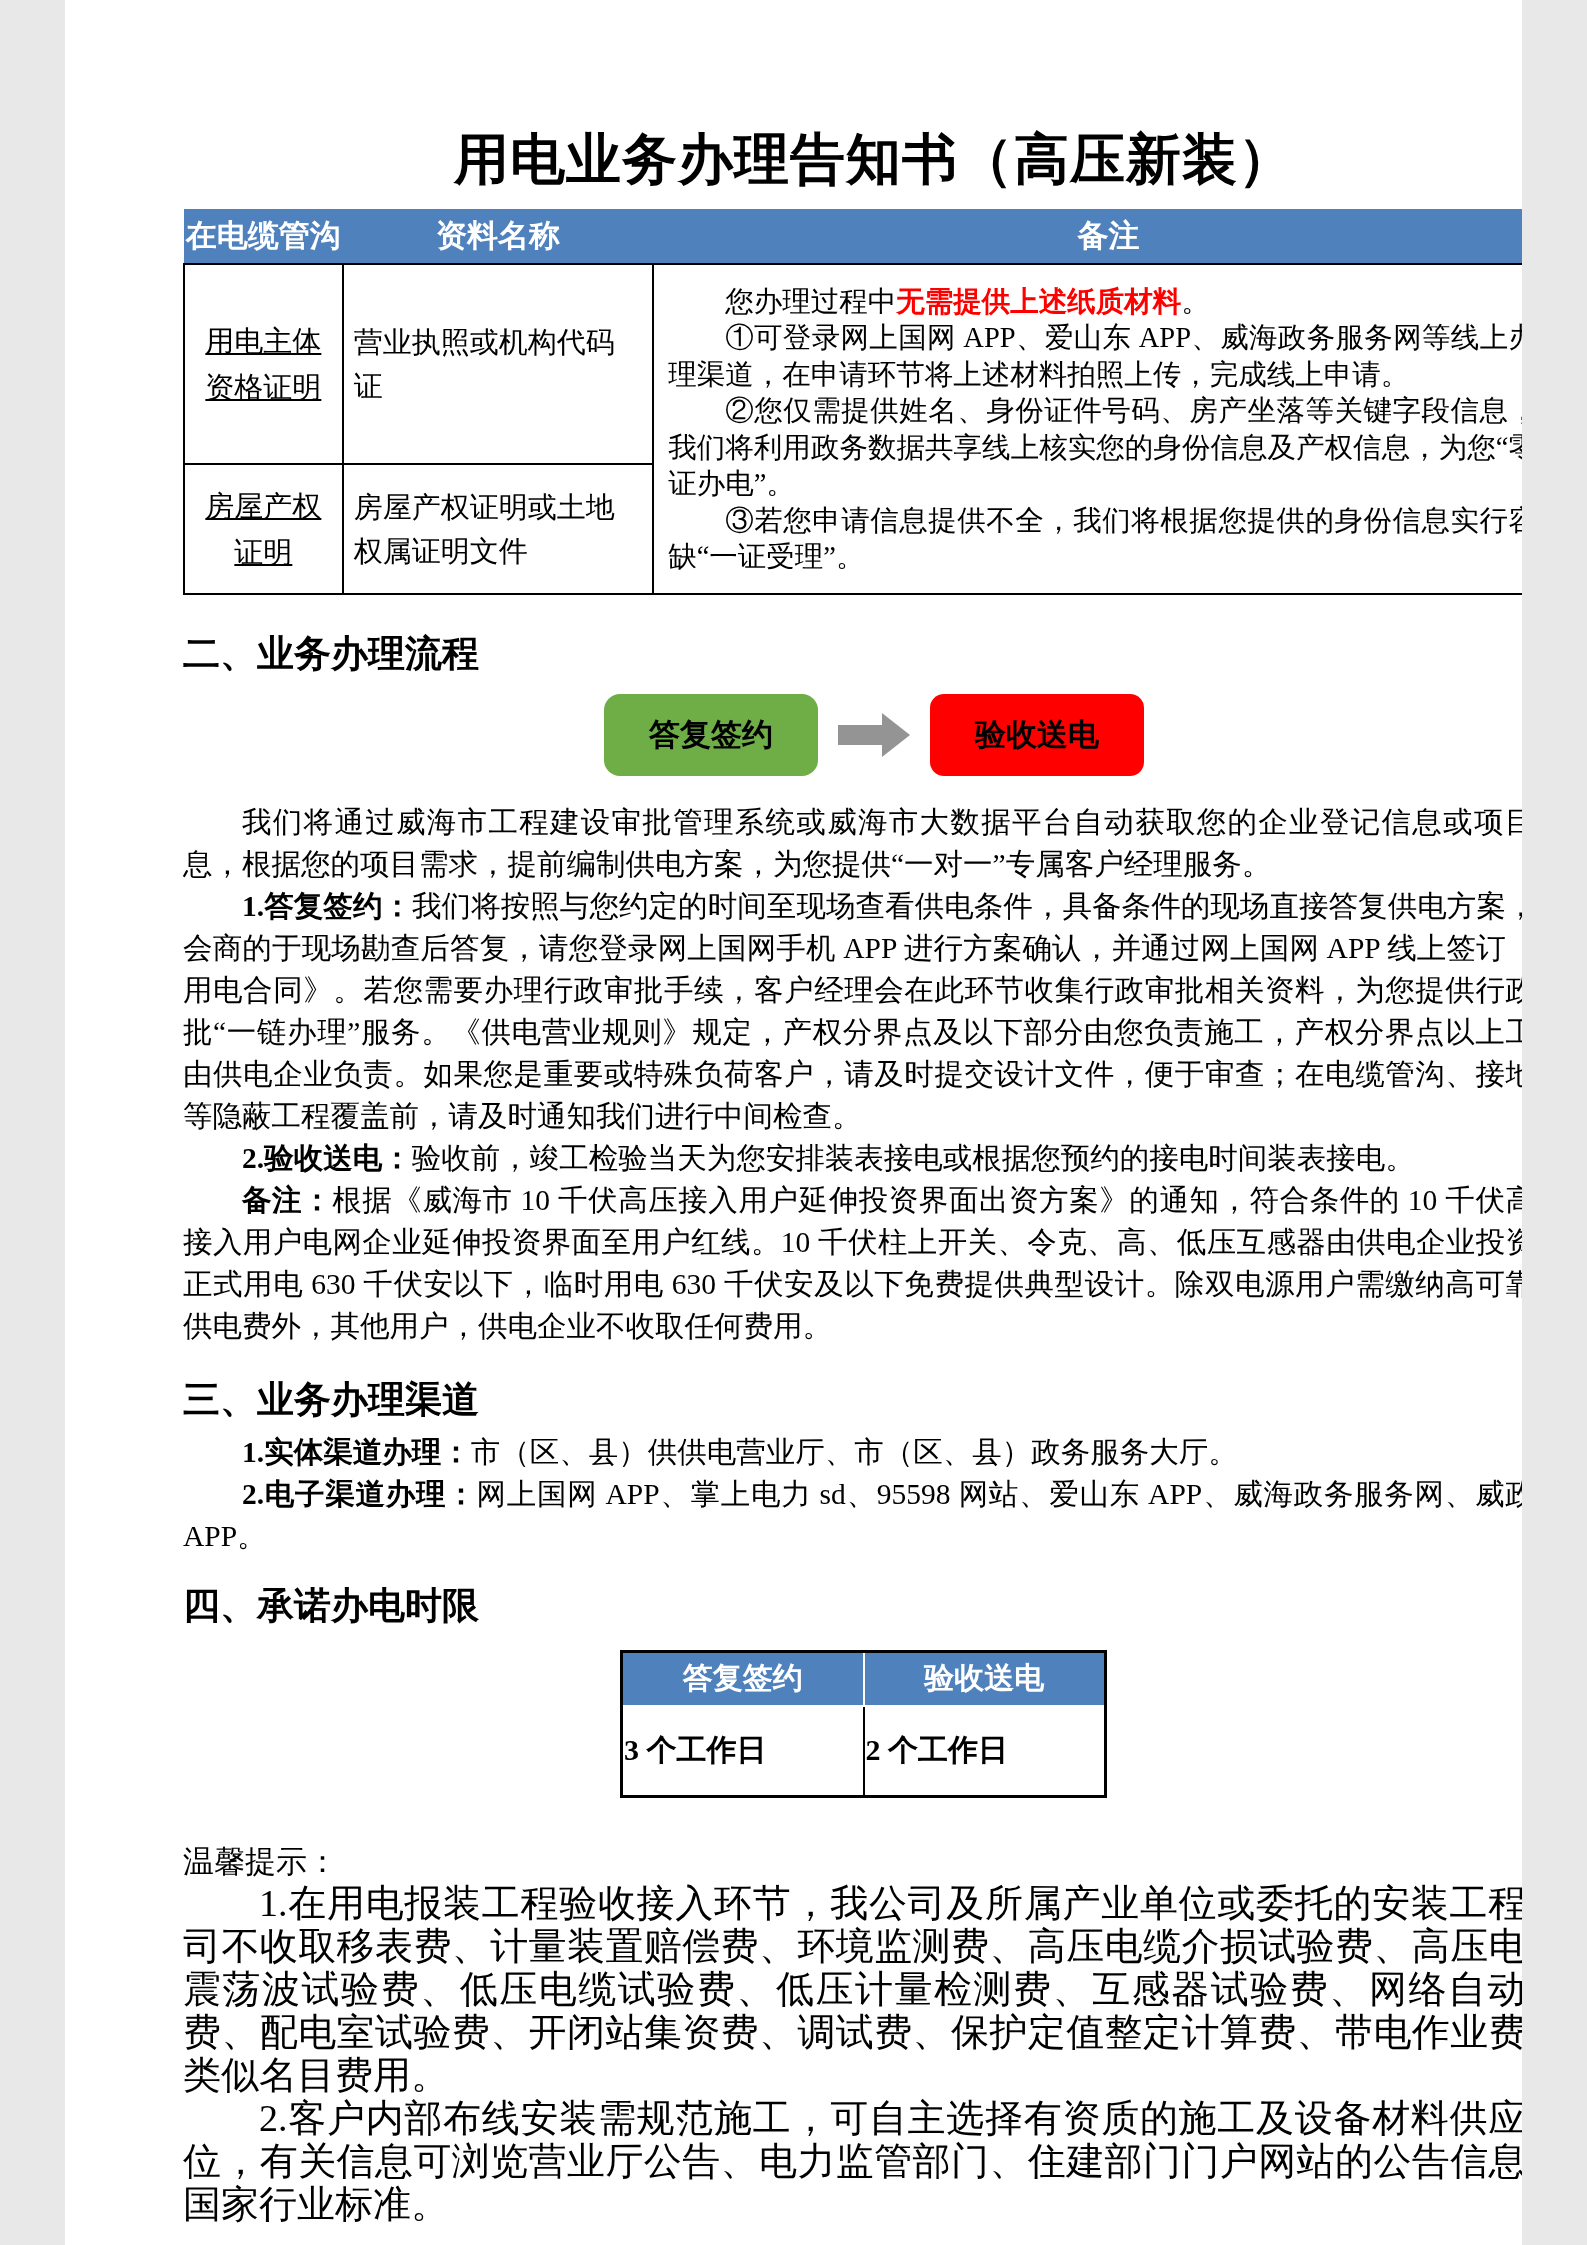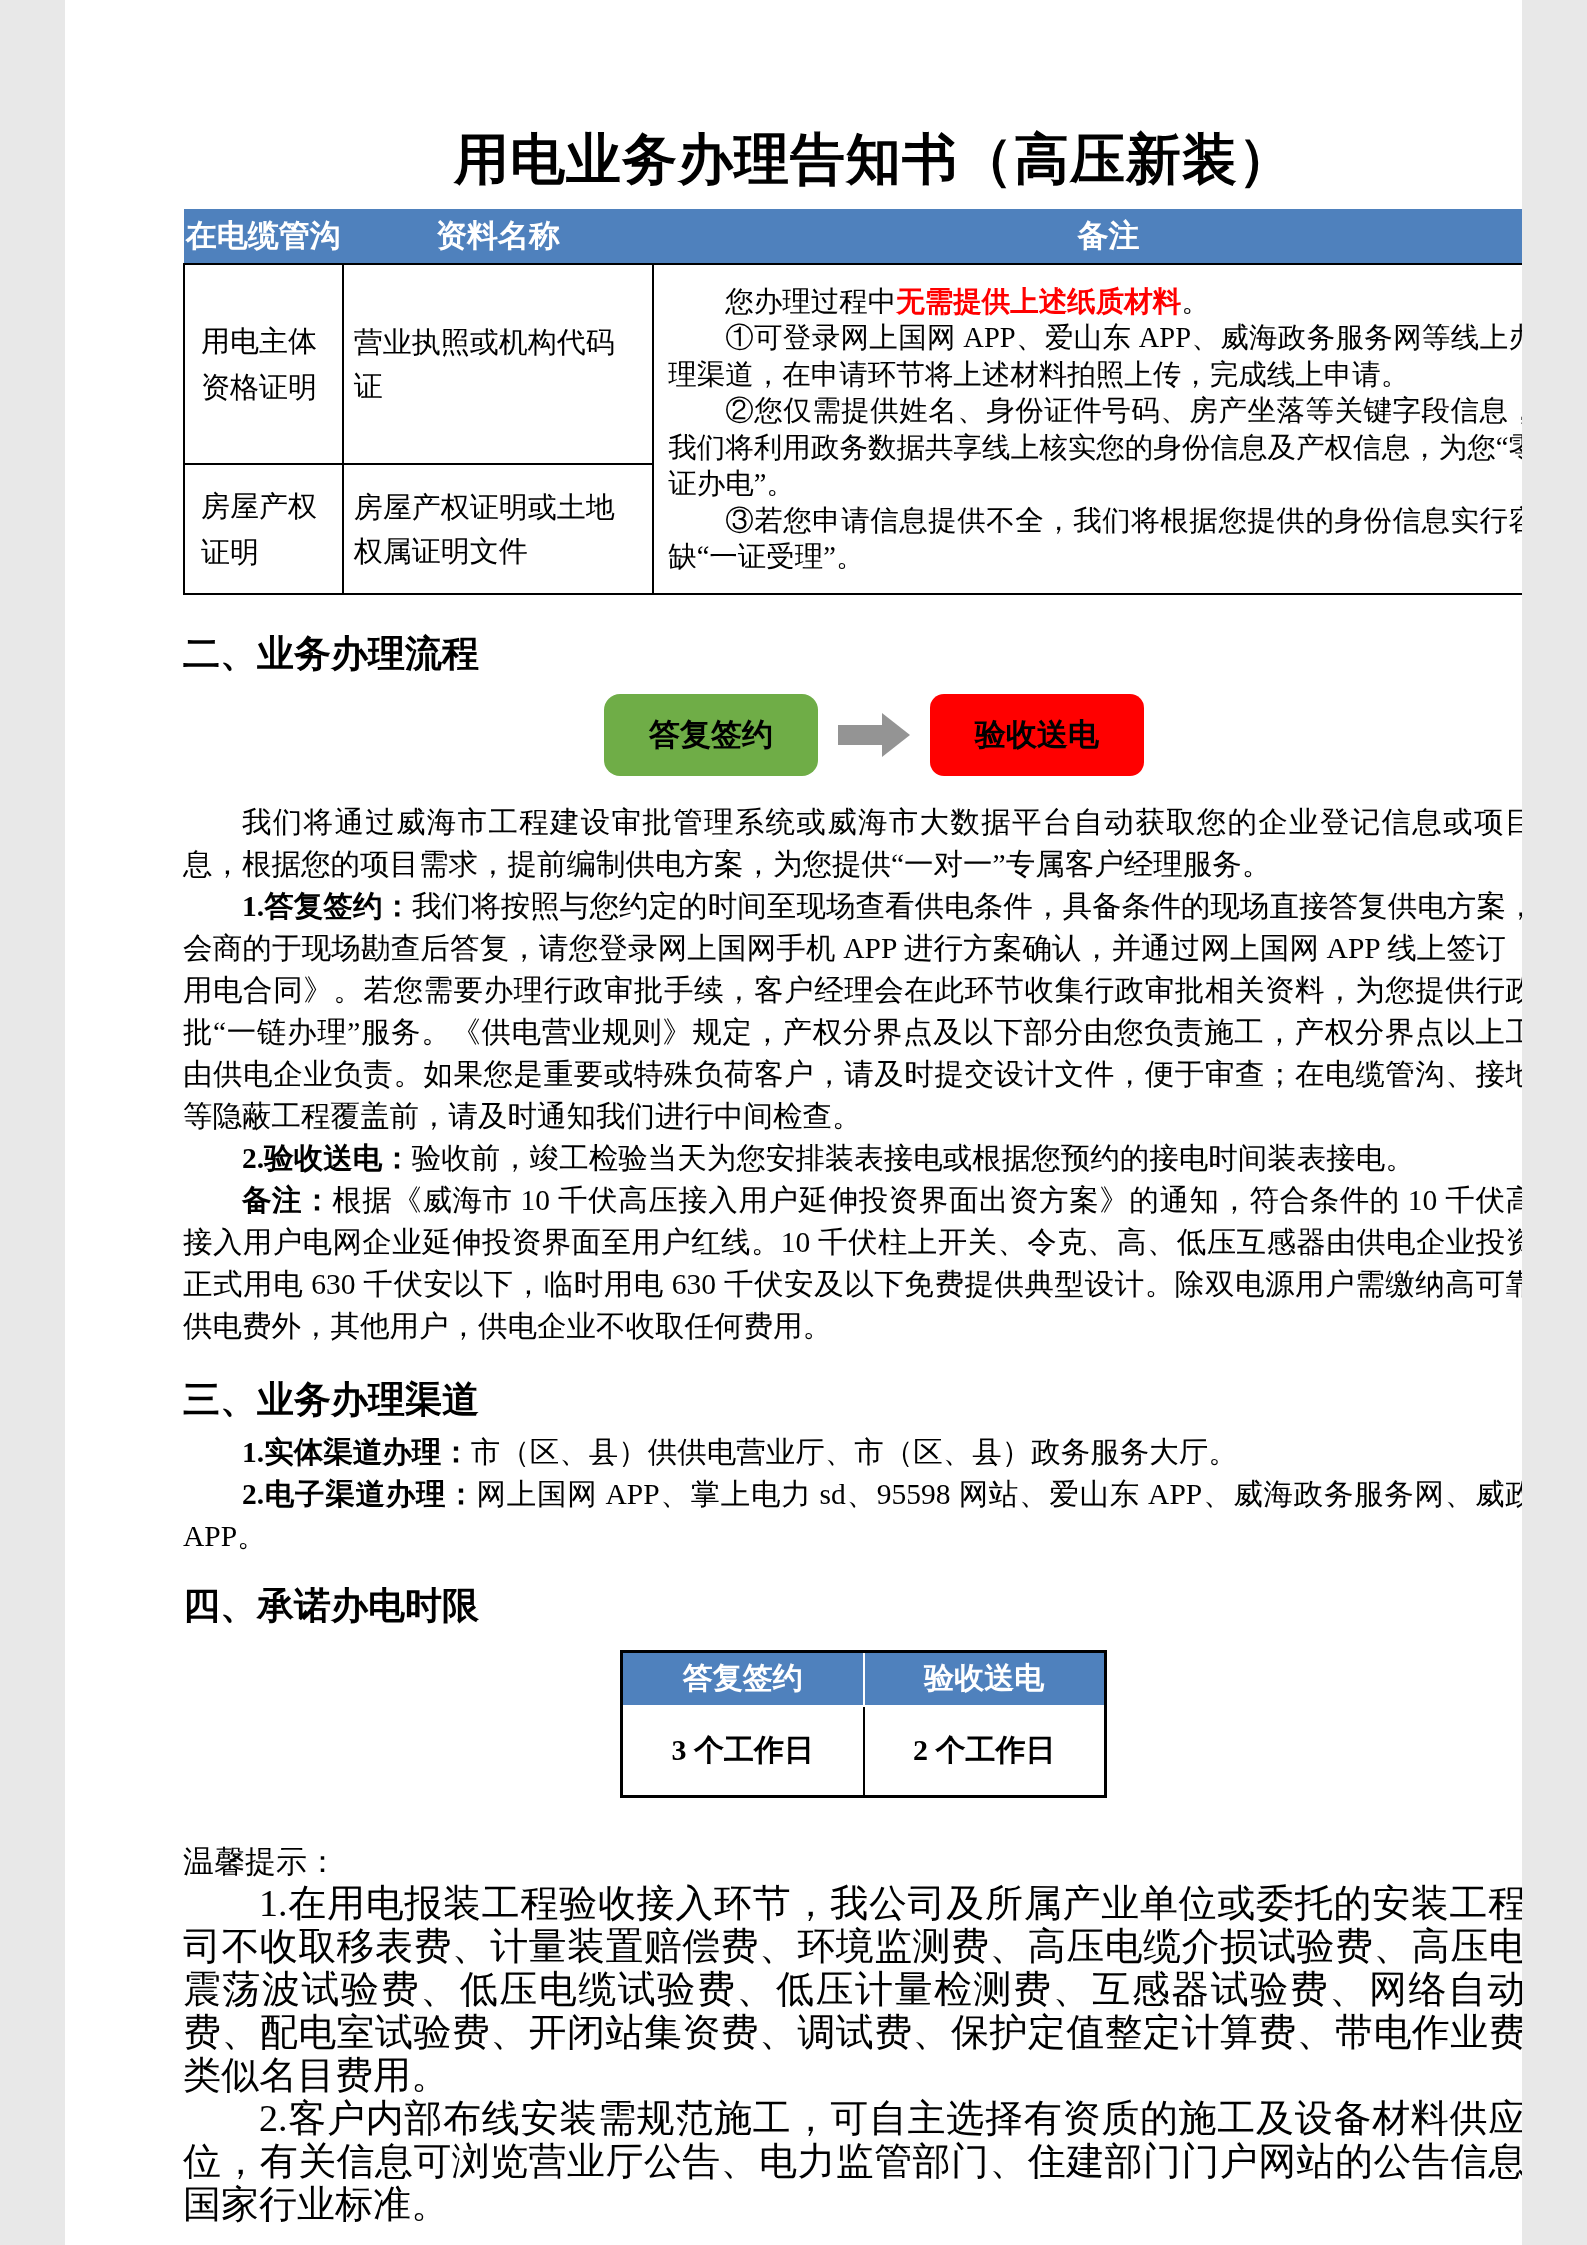--- a/index.html
+++ b/index.html
@@ -21,21 +21,21 @@
 
   
   table.materials{border-collapse:collapse;width:100%;margin-top:14px;table-layout:fixed;}
   table.materials thead th{
     background:var(--header-blue,#4F81BD);color:#fff;
     font-size:31px;font-weight:bold;height:52px;border:none;text-align:center;
   }
   table.materials tbody td{
     border:2px solid #000;font-size:29px;vertical-align:middle;
   }
-  td.cat{ line-height:46px;padding:18px 16px;}
+  td.cat{ text-align:center;line-height:46px;padding:18px 16px;text-decoration:underline;}
   td.docname{ padding:6px 12px 6px 10px;line-height:44px;}
   td.remark{ padding:8px 26px 6px 14px;vertical-align:top;}
   .remark p{
     margin:0;font-size:28.5px;line-height:36.5px;
     text-indent:2em;text-align:justify;
   }
   .red-em{color:var(--red-text,#FF0000);font-weight:bold;}
 
   
   .flow-row{display:flex;justify-content:center;align-items:center;margin-top:14px;height:88px;}
@@ -66,21 +66,21 @@
   table.timelimit{
     border-collapse:collapse;margin-top:20px;margin-left:437px;
     width:487px;table-layout:fixed;border:3px solid #000;
   }
   table.timelimit th{
     background:var(--header-blue,#4F81BD);color:#fff;
     font-size:30px;font-weight:bold;height:50px;text-align:center;
     border:2px solid #fff;border-top:none;
   }
   table.timelimit td{
-    height:86px;text-align:center;font-size:30px;font-weight:bold;
+    height:86px;text-align:left;font-size:30px;font-weight:bold;
     border:2px solid #000;background:#fff;
   }
 
   
   .tips-heading{margin-top:44px;font-size:31px;font-weight:normal;line-height:1.3;}
   .tips-p{
     margin:0;font-size:38px;line-height:43px;
     text-indent:2em;text-align:justify;
   }
 </style>

